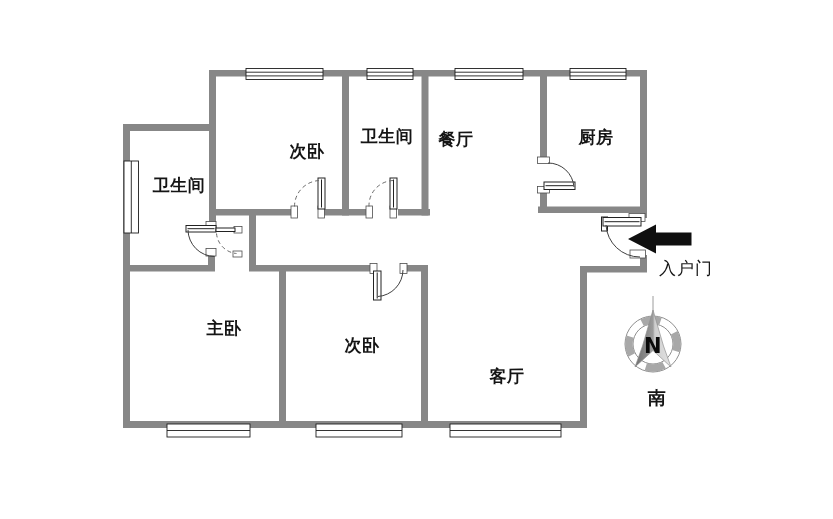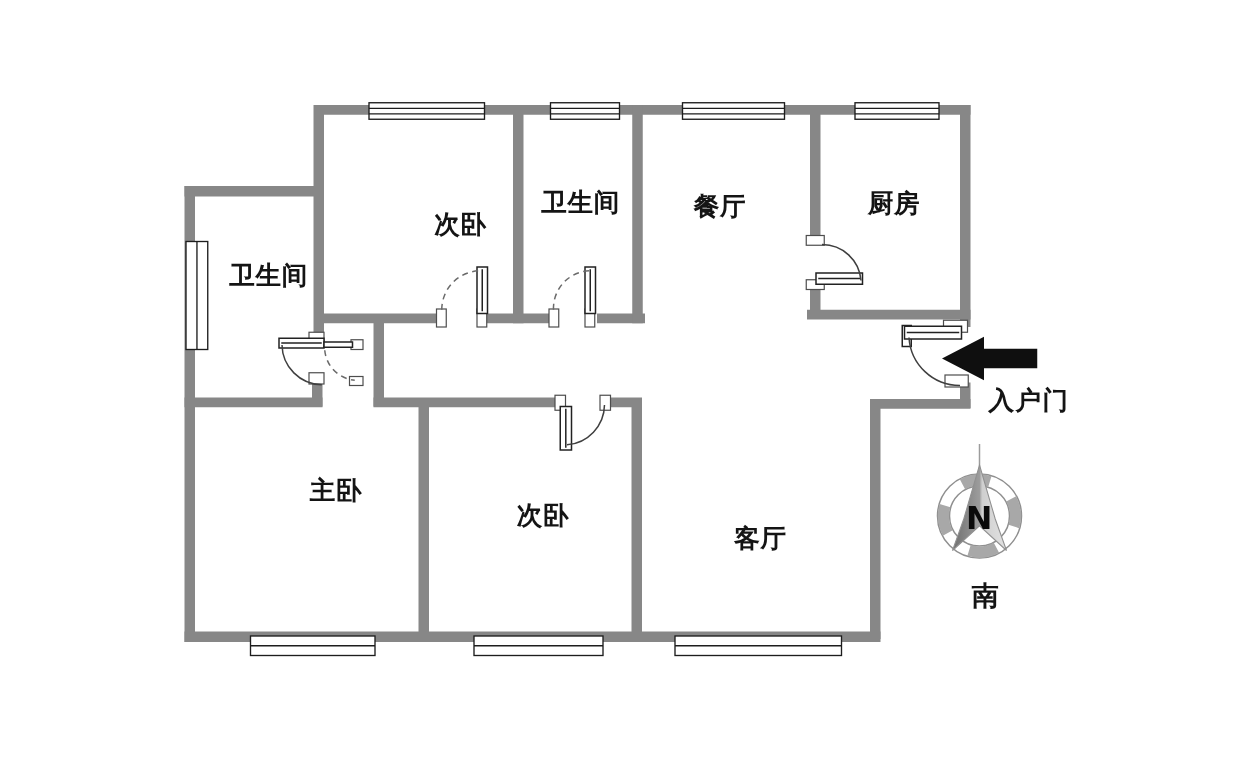--- a/index.html
+++ b/index.html
@@ -6,21 +6,21 @@
   #stage{
     position:relative;width:833px;height:519px;background:#ffffff;overflow:hidden;
     font-family:"DejaVu Sans",sans-serif;
   }
   #plan{position:absolute;left:0;top:0;}
   .lbl{
     position:absolute;transform:translate(-50%,-50%);
     font-size:17px;font-weight:700;color:#141414;
     letter-spacing:0.5px;white-space:nowrap;line-height:1;
   }
-  .lbl.entry{font-weight:700;letter-spacing:1px;}
+  .lbl.entry{font-weight:400;letter-spacing:1px;}
   .lbl.south{font-size:18px;}
   .lbl.north{font-size:21px;font-weight:700;color:#0a0a0a;}
 </style>
 </head>
 <body>
 
 <div id="stage">
 
   <svg id="plan" width="833" height="519" viewBox="0 0 833 519">
     <defs>
@@ -167,23 +167,23 @@
       <circle cx="653" cy="344" r="28" fill="none" stroke="#8f8f8f" stroke-width="1"></circle>
       <circle cx="653" cy="344" r="20" fill="none" stroke="#8f8f8f" stroke-width="1"></circle>
       <circle cx="653" cy="344" r="24" fill="none" stroke="#a8a8a8" stroke-width="7.5" stroke-dasharray="18.8 18.8" transform="rotate(-28 653 344)"></circle>
       <polygon points="653,310 663.5,346 671,367 653,350.5 635,367 642.5,346" fill="url(#needleGrad)" stroke="#909090" stroke-width="0.7"></polygon>
     </g>
   </svg>
 
   <div class="lbl" style="left:179px;top:185px">卫生间</div>
   <div class="lbl" style="left:307px;top:151px">次卧</div>
   <div class="lbl" style="left:387px;top:136px">卫生间</div>
-  <div class="lbl" style="left:480px;top:139px">餐厅</div>
+  <div class="lbl" style="left:456px;top:139px">餐厅</div>
   <div class="lbl" style="left:596px;top:137px">厨房</div>
   <div class="lbl" style="left:224px;top:328px">主卧</div>
   <div class="lbl" style="left:362px;top:345px">次卧</div>
-  <div class="lbl" style="left:507px;top:360px">客厅</div>
+  <div class="lbl" style="left:507px;top:376px">客厅</div>
 
   <div class="lbl entry" style="left:686px;top:268px">入户门</div>
 
   <div class="lbl north" style="left:653px;top:346px">N</div>
   <div class="lbl south" style="left:657px;top:398px">南</div>
 </div>
 
 </body></html>

